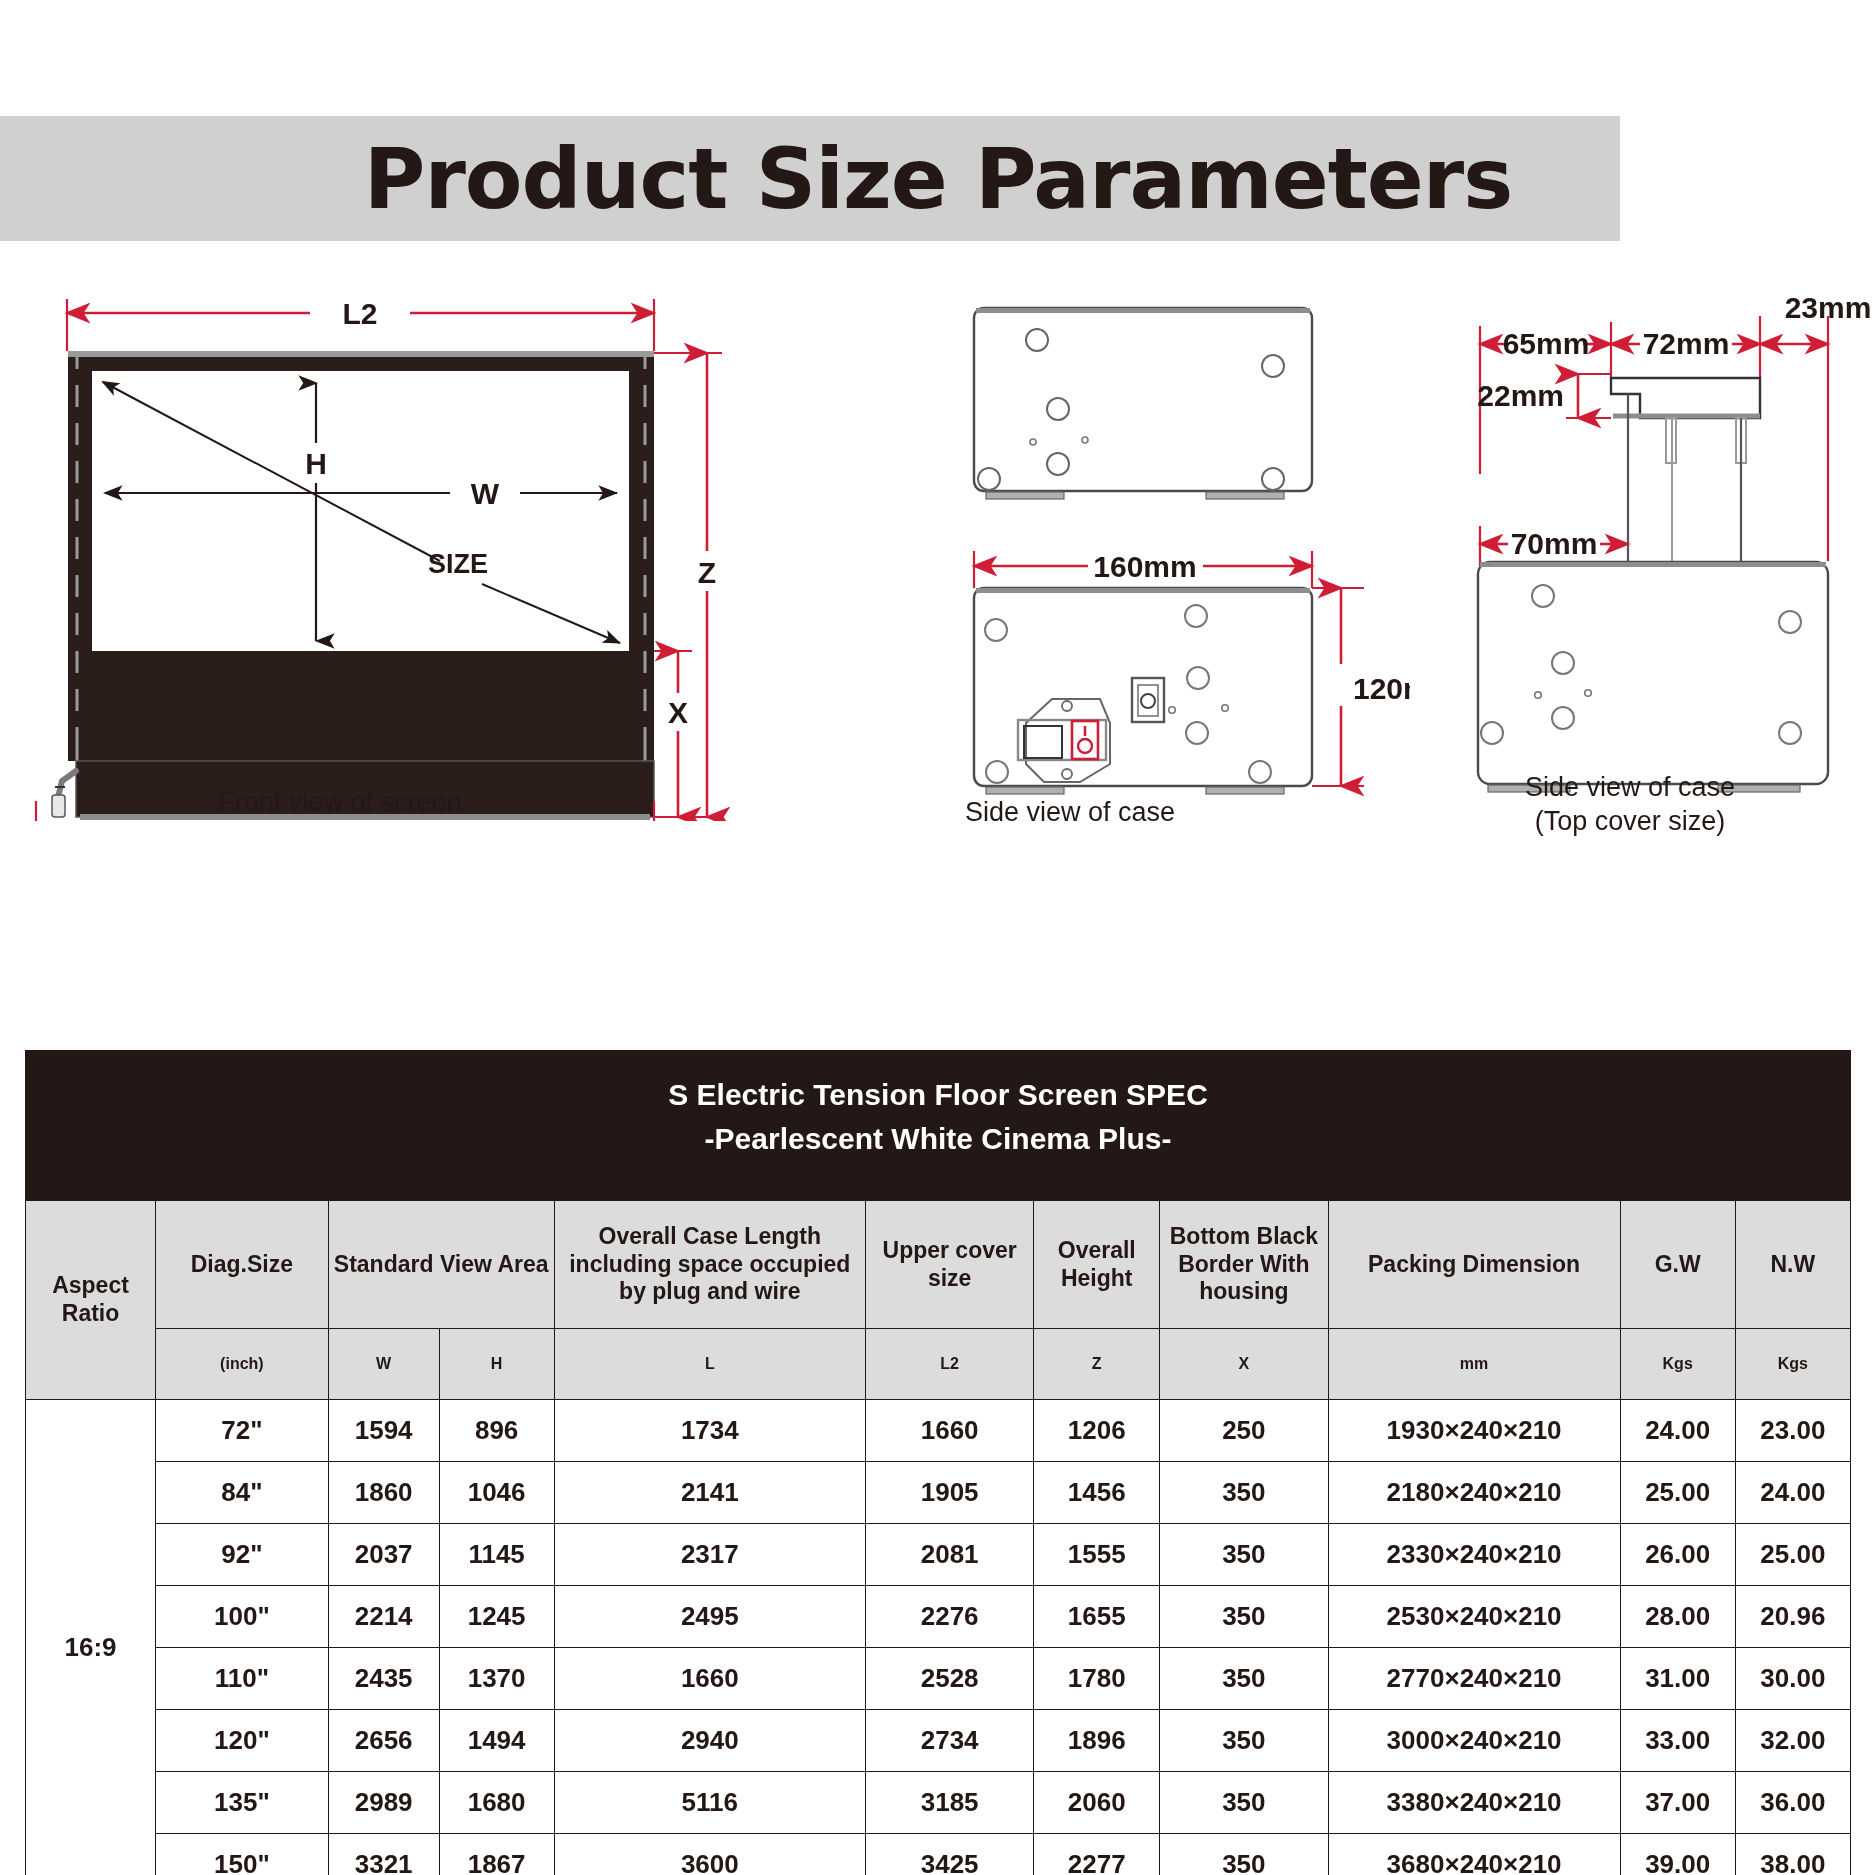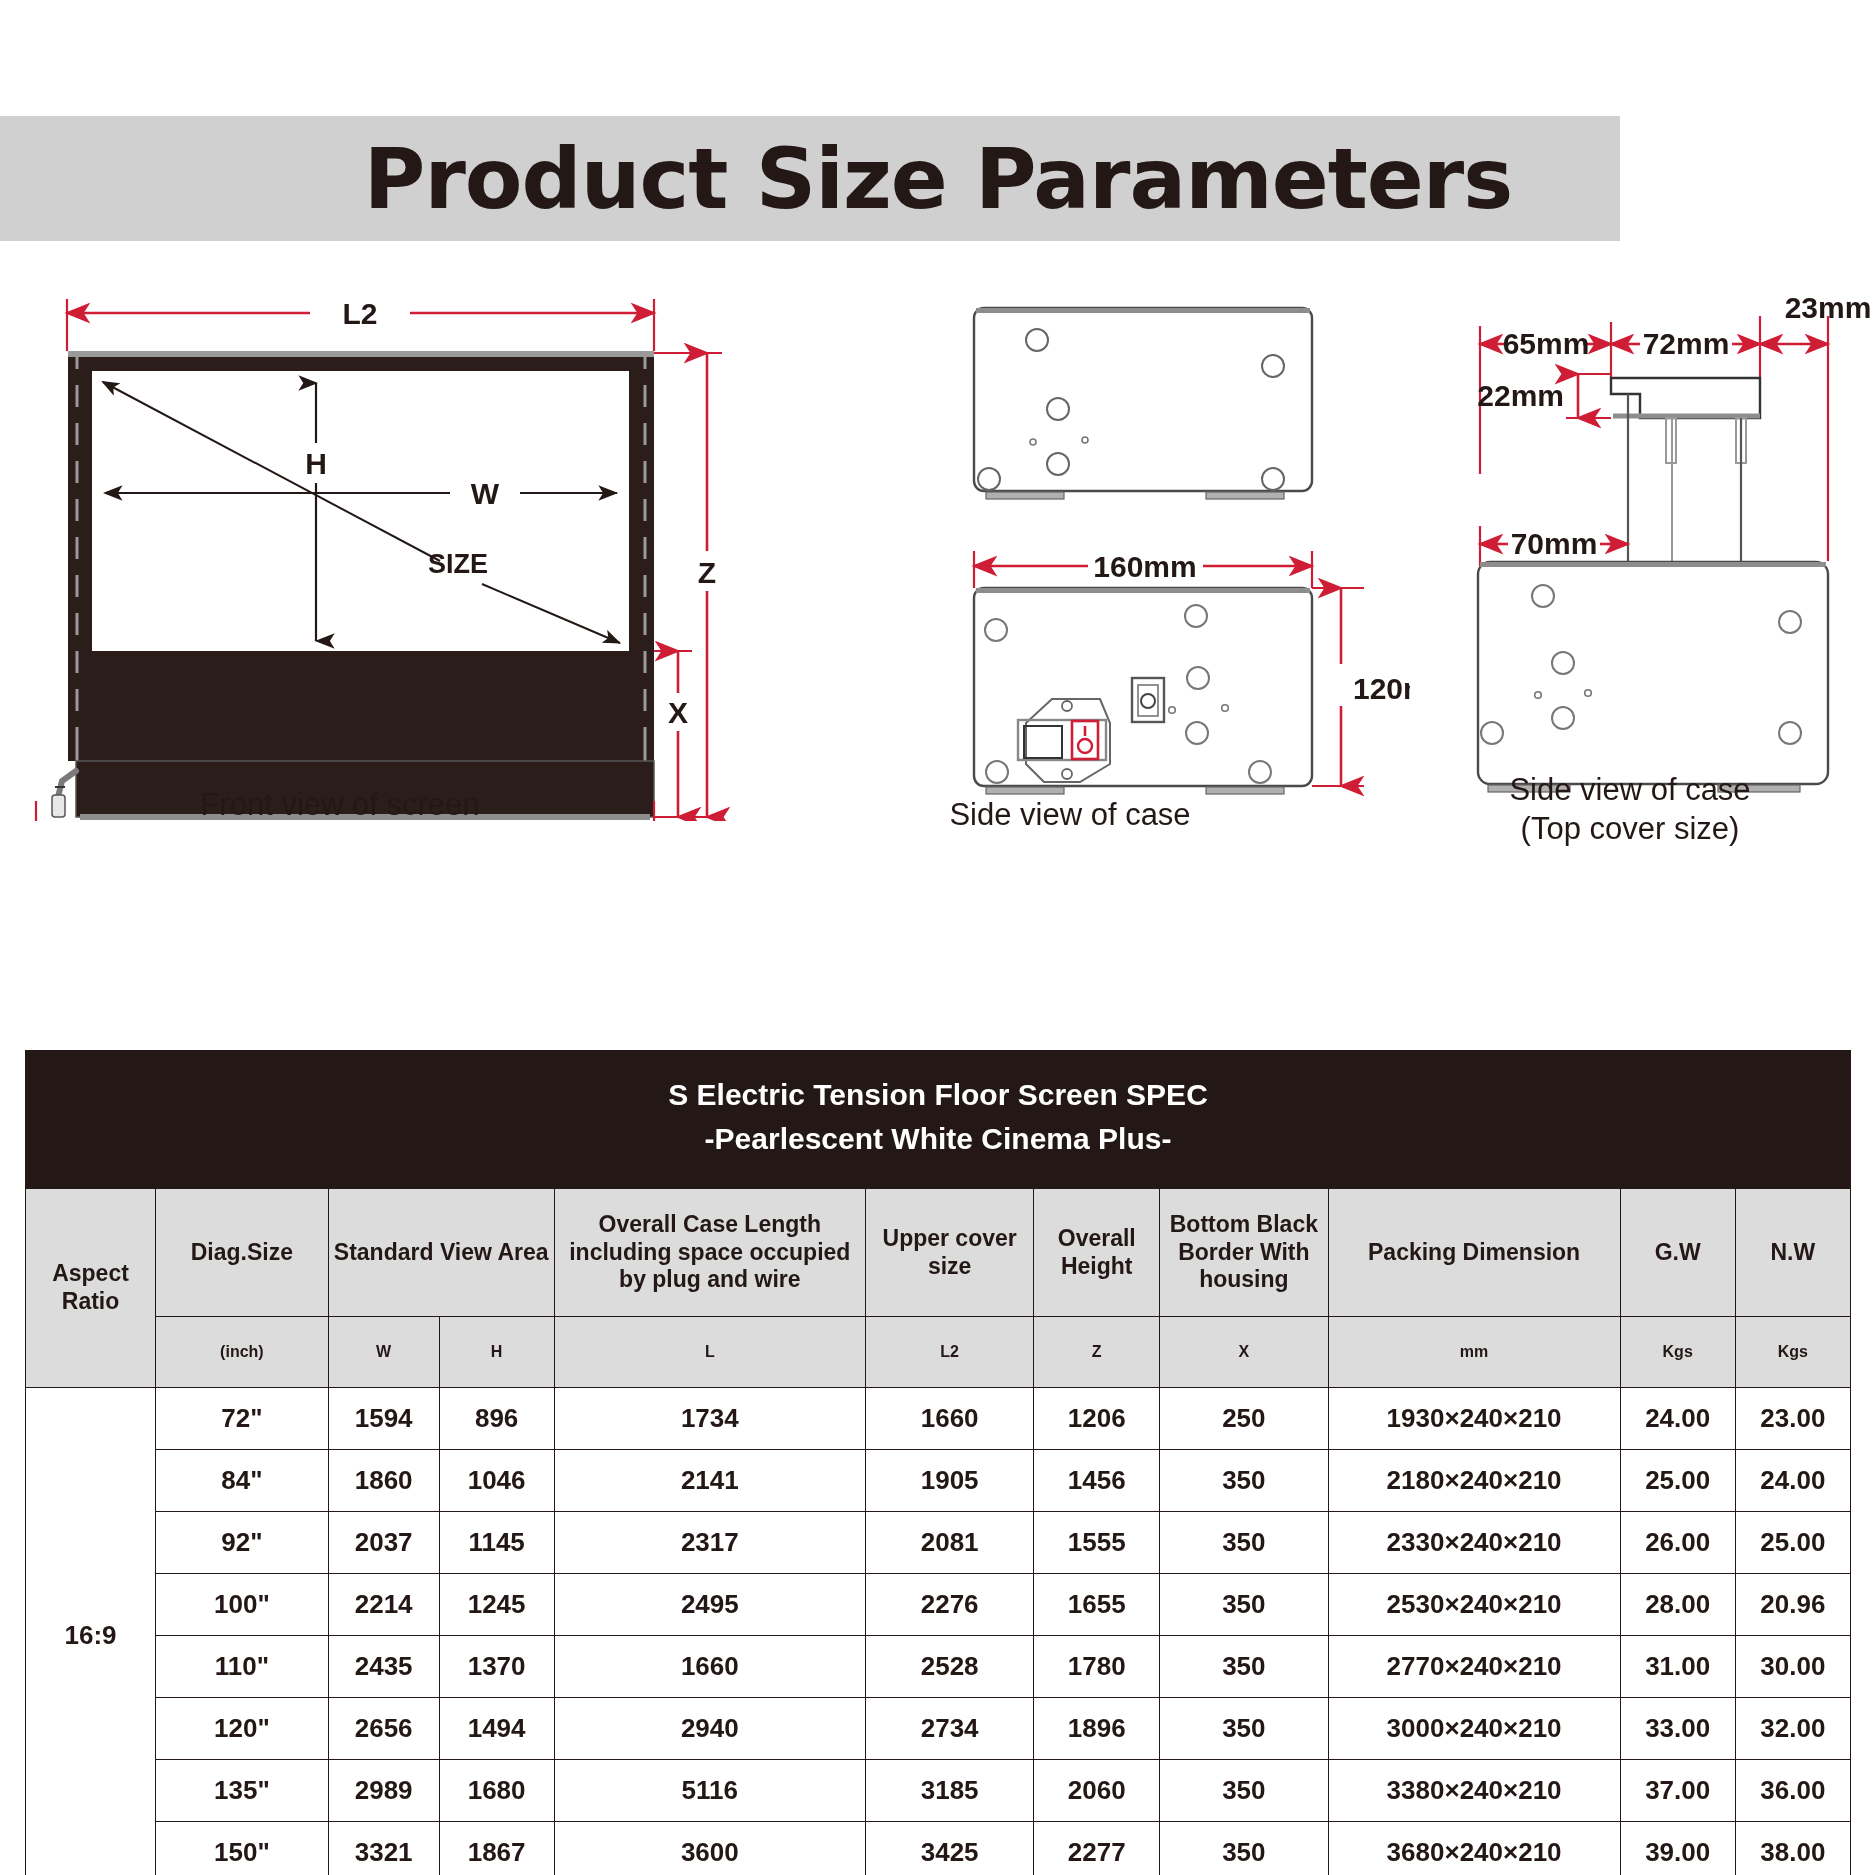--- a/index.html
+++ b/index.html
@@ -18,38 +18,38 @@
   #title-text{
     position:absolute;left:0;top:0;width:1876px;height:125px;
     display:flex;align-items:center;justify-content:center;
     font-size:84px;font-weight:bold;letter-spacing:-1px;
     color:#231815;
     font-family:"DejaVu Sans", sans-serif;
   }
   
   #diagram-area{position:absolute;left:0;top:241px;width:1876px;height:800px;}
   .cap{
-    position:absolute;text-align:center;font-size:31px;color:#231815;
+    position:absolute;text-align:center;font-size:27px;color:#231815;
     line-height:1.25;font-family:"Liberation Sans",sans-serif;
   }
   
   #spec-table{
     position:absolute;left:25px;top:1050px;width:1826px;
     border-collapse:collapse;
     table-layout:fixed;
   }
   #spec-table td,#spec-table th{
     border:1.5px solid #231815;
     text-align:center;vertical-align:middle;
     font-family:"Liberation Sans",sans-serif;
   }
   .tbl-title{
     background:#231815;color:#ffffff;
     font-size:30px;font-weight:600;line-height:1.45;
-    padding:22px 0 28px 0;border:1.5px solid #231815 !important;
+    padding:22px 0 40px 0;border:1.5px solid #231815 !important;
   }
   .hdr{
     background:#dcdcdc;color:#231815;
     font-size:23px;font-weight:bold;line-height:1.2;
     padding:6px 3px;
   }
   .hdr-main{height:115px;}
   .hdr-unit{height:58px;font-size:16px;}
   .datarow td{height:59px;font-size:26px;font-weight:bold;background:#ffffff;}
   .ar-cell{font-size:26px;font-weight:bold;background:#ffffff;}

